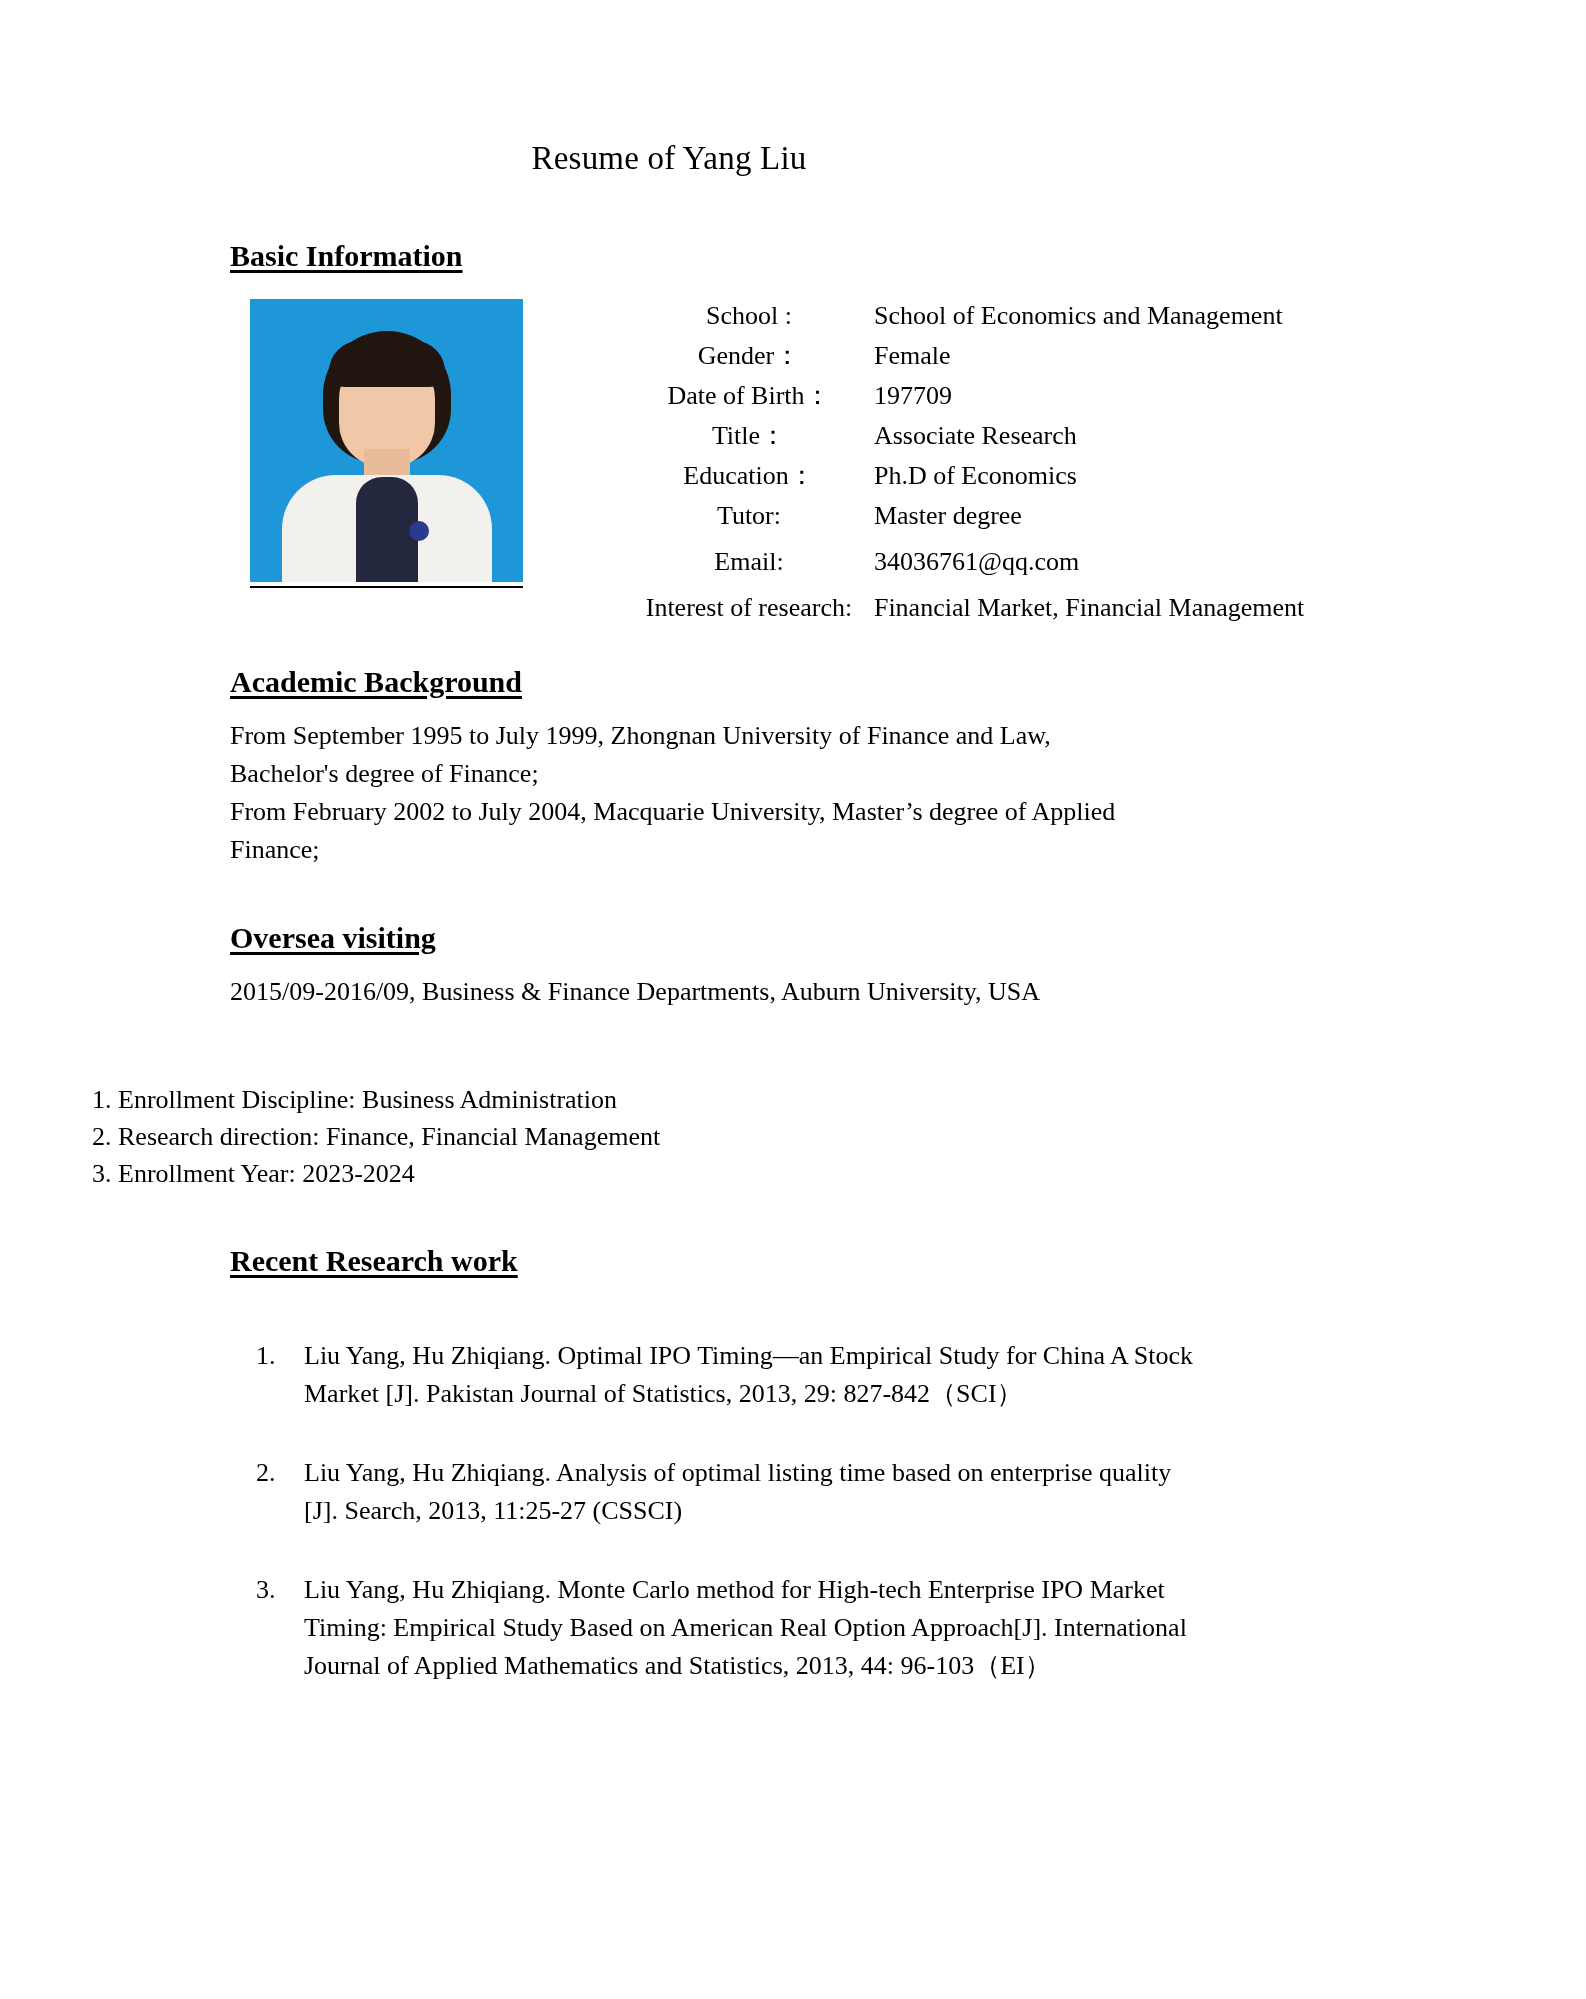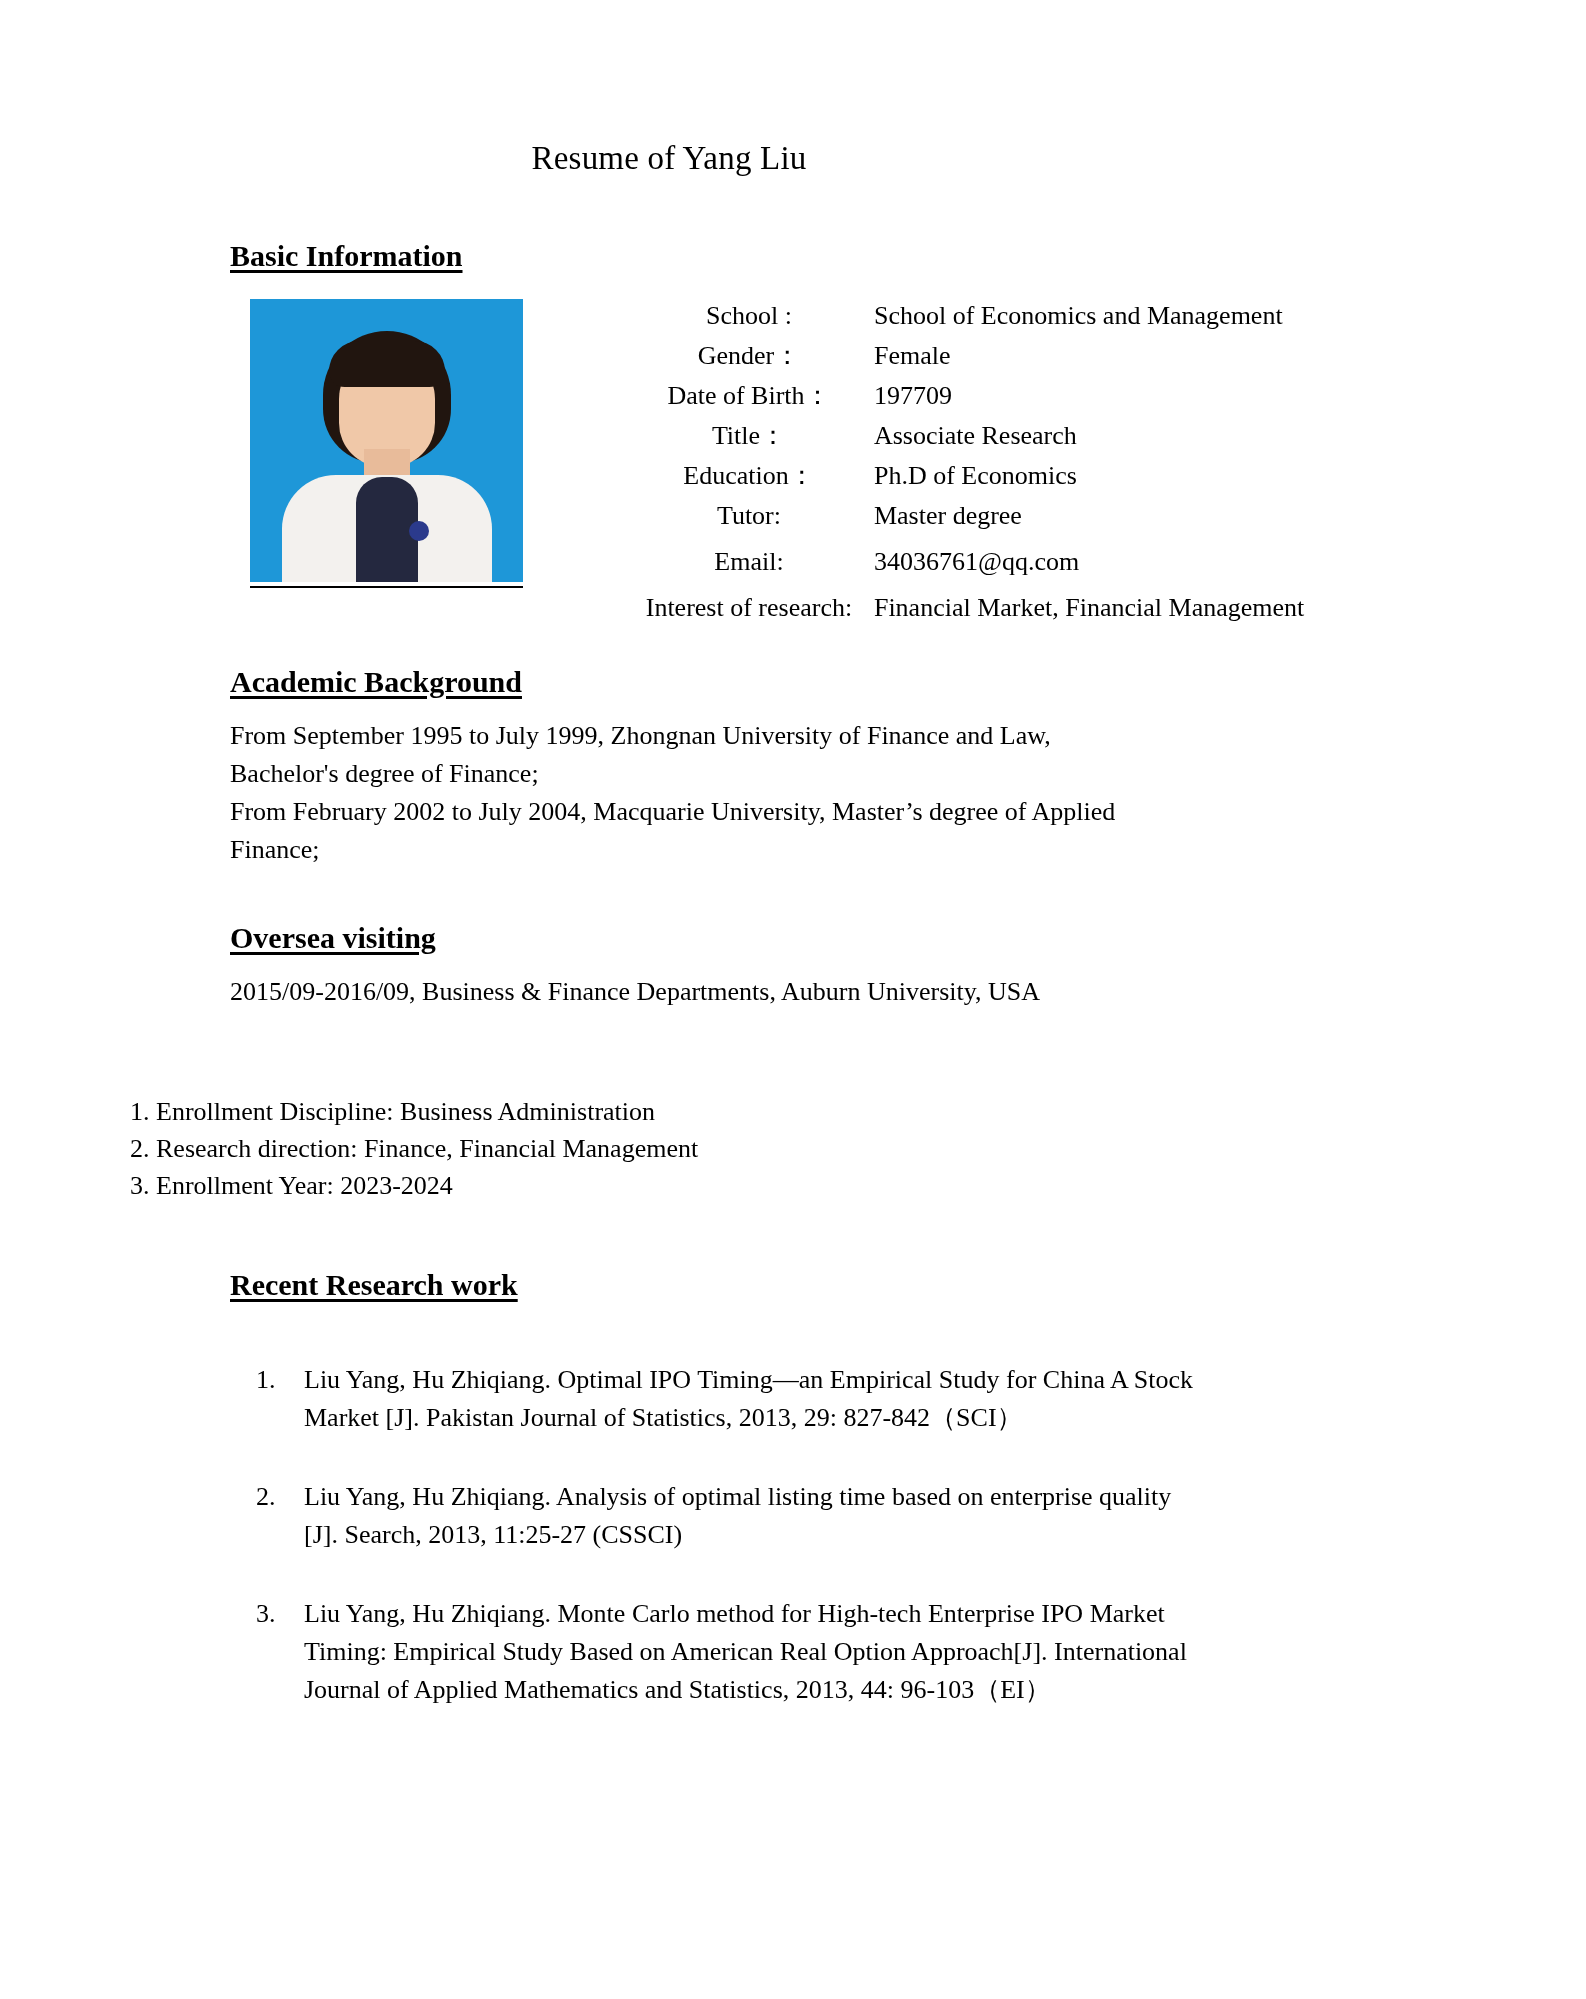--- a/index.html
+++ b/index.html
@@ -162,22 +162,22 @@
     font-size: 26px;
     line-height: 1.46;
     padding-left: 230px;
     padding-right: 180px;
     margin: 0;
   }
 
   .list-plain {
     font-size: 26px;
     line-height: 1.43;
-    padding-left: 118px;
-    margin: 12px;
+    padding-left: 92px;
+    margin: 0;
   }
   .list-plain div { margin: 0; }
 
   ol.pubs {
     font-size: 26px;
     line-height: 1.46;
     margin: 0;
     padding-left: 282px;
     padding-right: 140px;
   }

